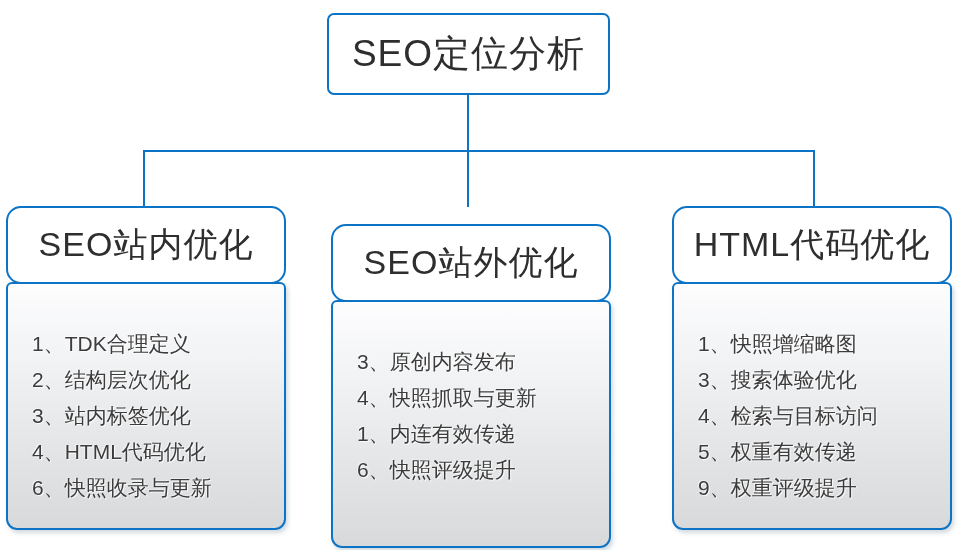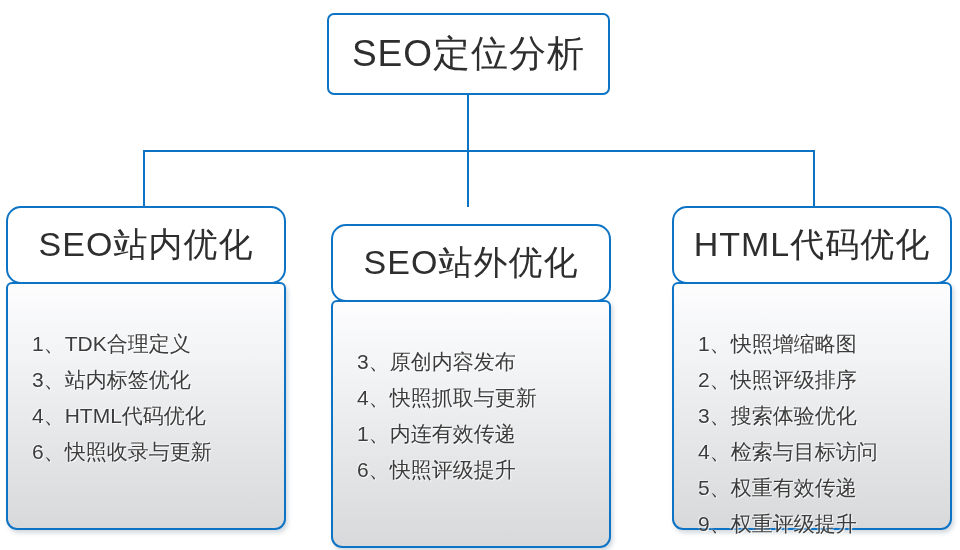--- a/index.html
+++ b/index.html
@@ -99,20 +99,21 @@
   <div class="conn drop-left"></div>
   <div class="conn drop-mid"></div>
   <div class="conn drop-right"></div>
 
   <div class="branch b0">
     <div class="branch-header">
       <span class="title">SEO站内优化</span>
     </div>
     <div class="branch-panel">
       <div class="list-item">1、TDK合理定义</div>
+      <div class="list-item">2、结构层次优化</div>
       <div class="list-item">3、站内标签优化</div>
       <div class="list-item">4、HTML代码优化</div>
       <div class="list-item">6、快照收录与更新</div>
     </div>
   </div>
 
   <div class="branch b1">
     <div class="branch-header">
       <span class="title">SEO站外优化</span>
     </div>
@@ -123,21 +124,20 @@
       <div class="list-item">6、快照评级提升</div>
     </div>
   </div>
 
   <div class="branch b2">
     <div class="branch-header">
       <span class="title">HTML代码优化</span>
     </div>
     <div class="branch-panel">
       <div class="list-item">1、快照增缩略图</div>
-      <div class="list-item">2、快照评级排序</div>
       <div class="list-item">3、搜索体验优化</div>
       <div class="list-item">4、检索与目标访问</div>
       <div class="list-item">5、权重有效传递</div>
       <div class="list-item">9、权重评级提升</div>
     </div>
   </div>
 
 </div>
 
 </body></html>

